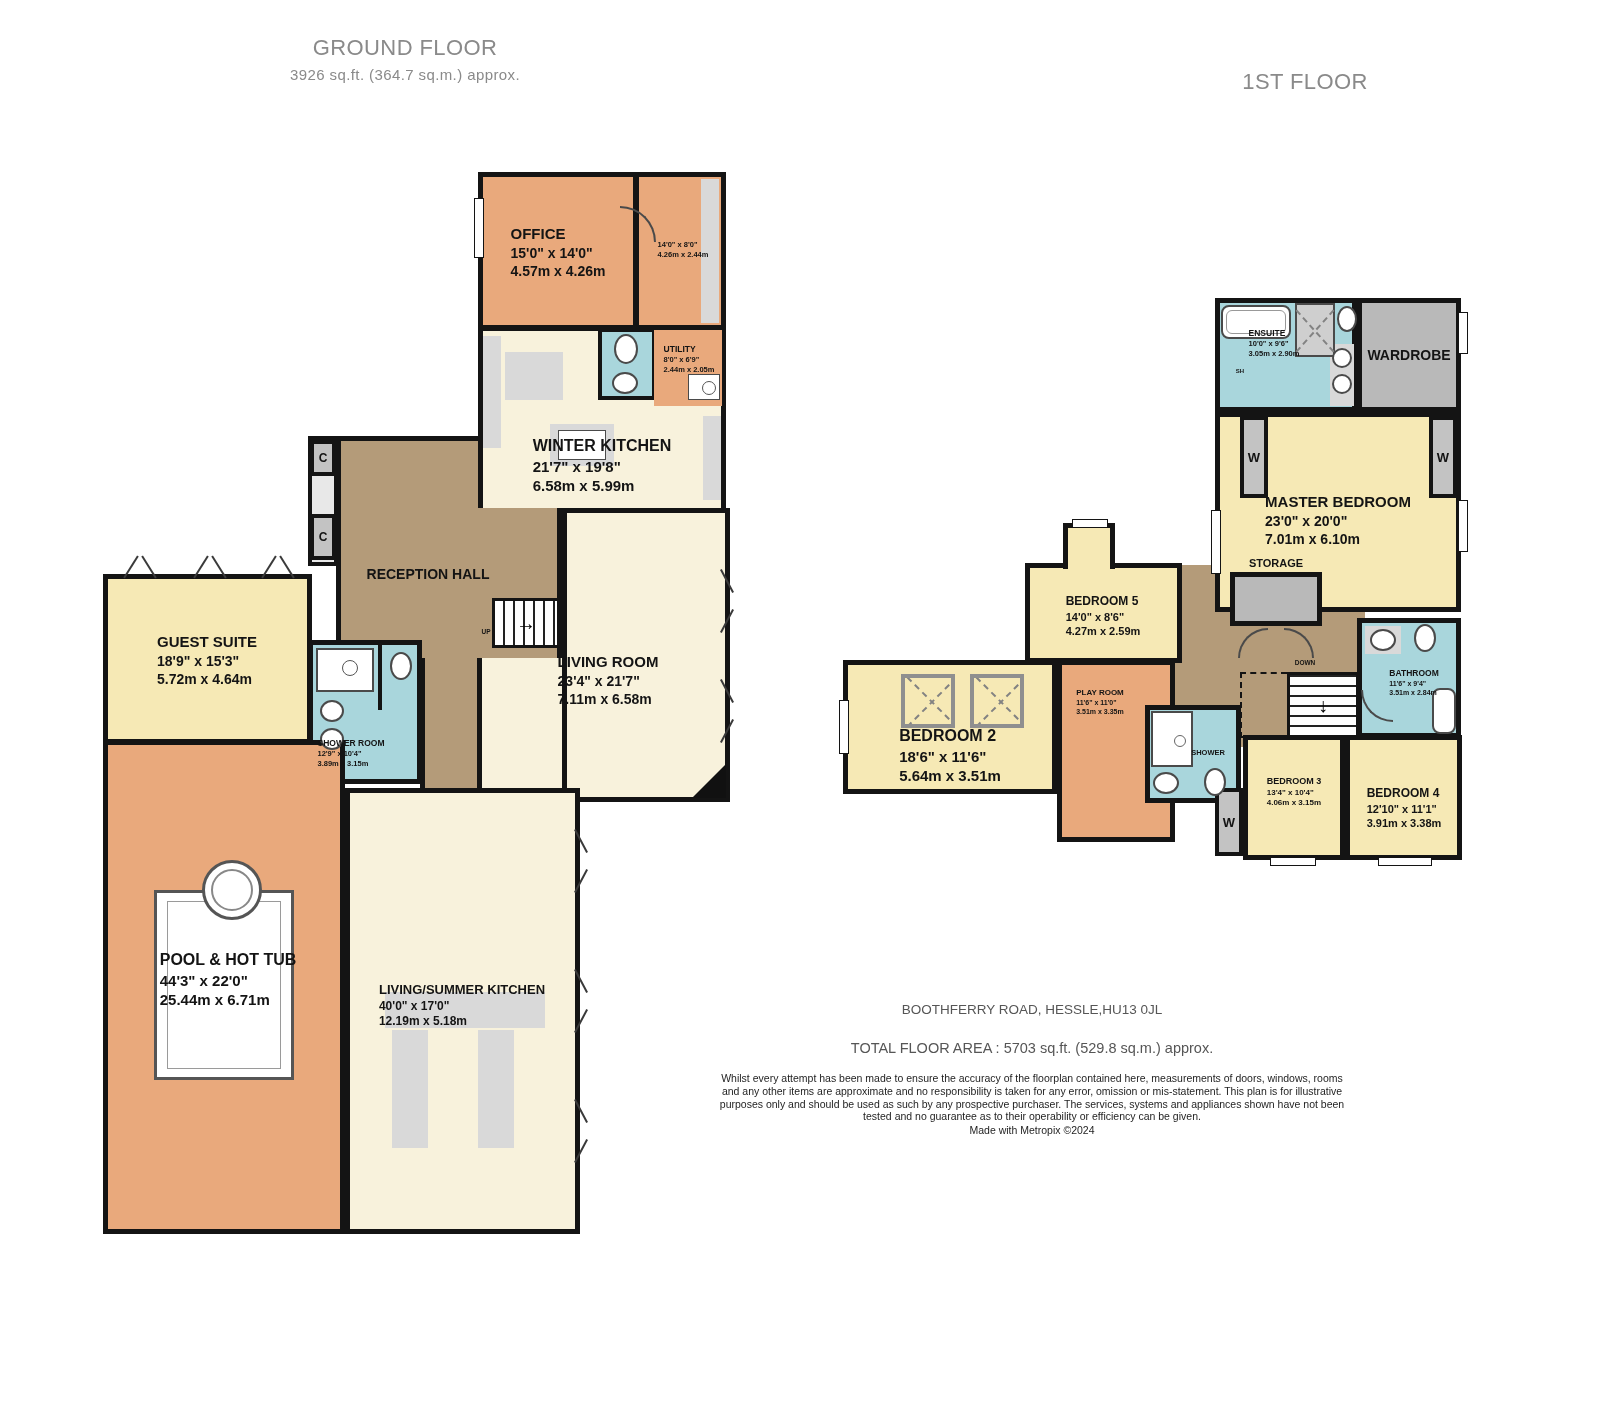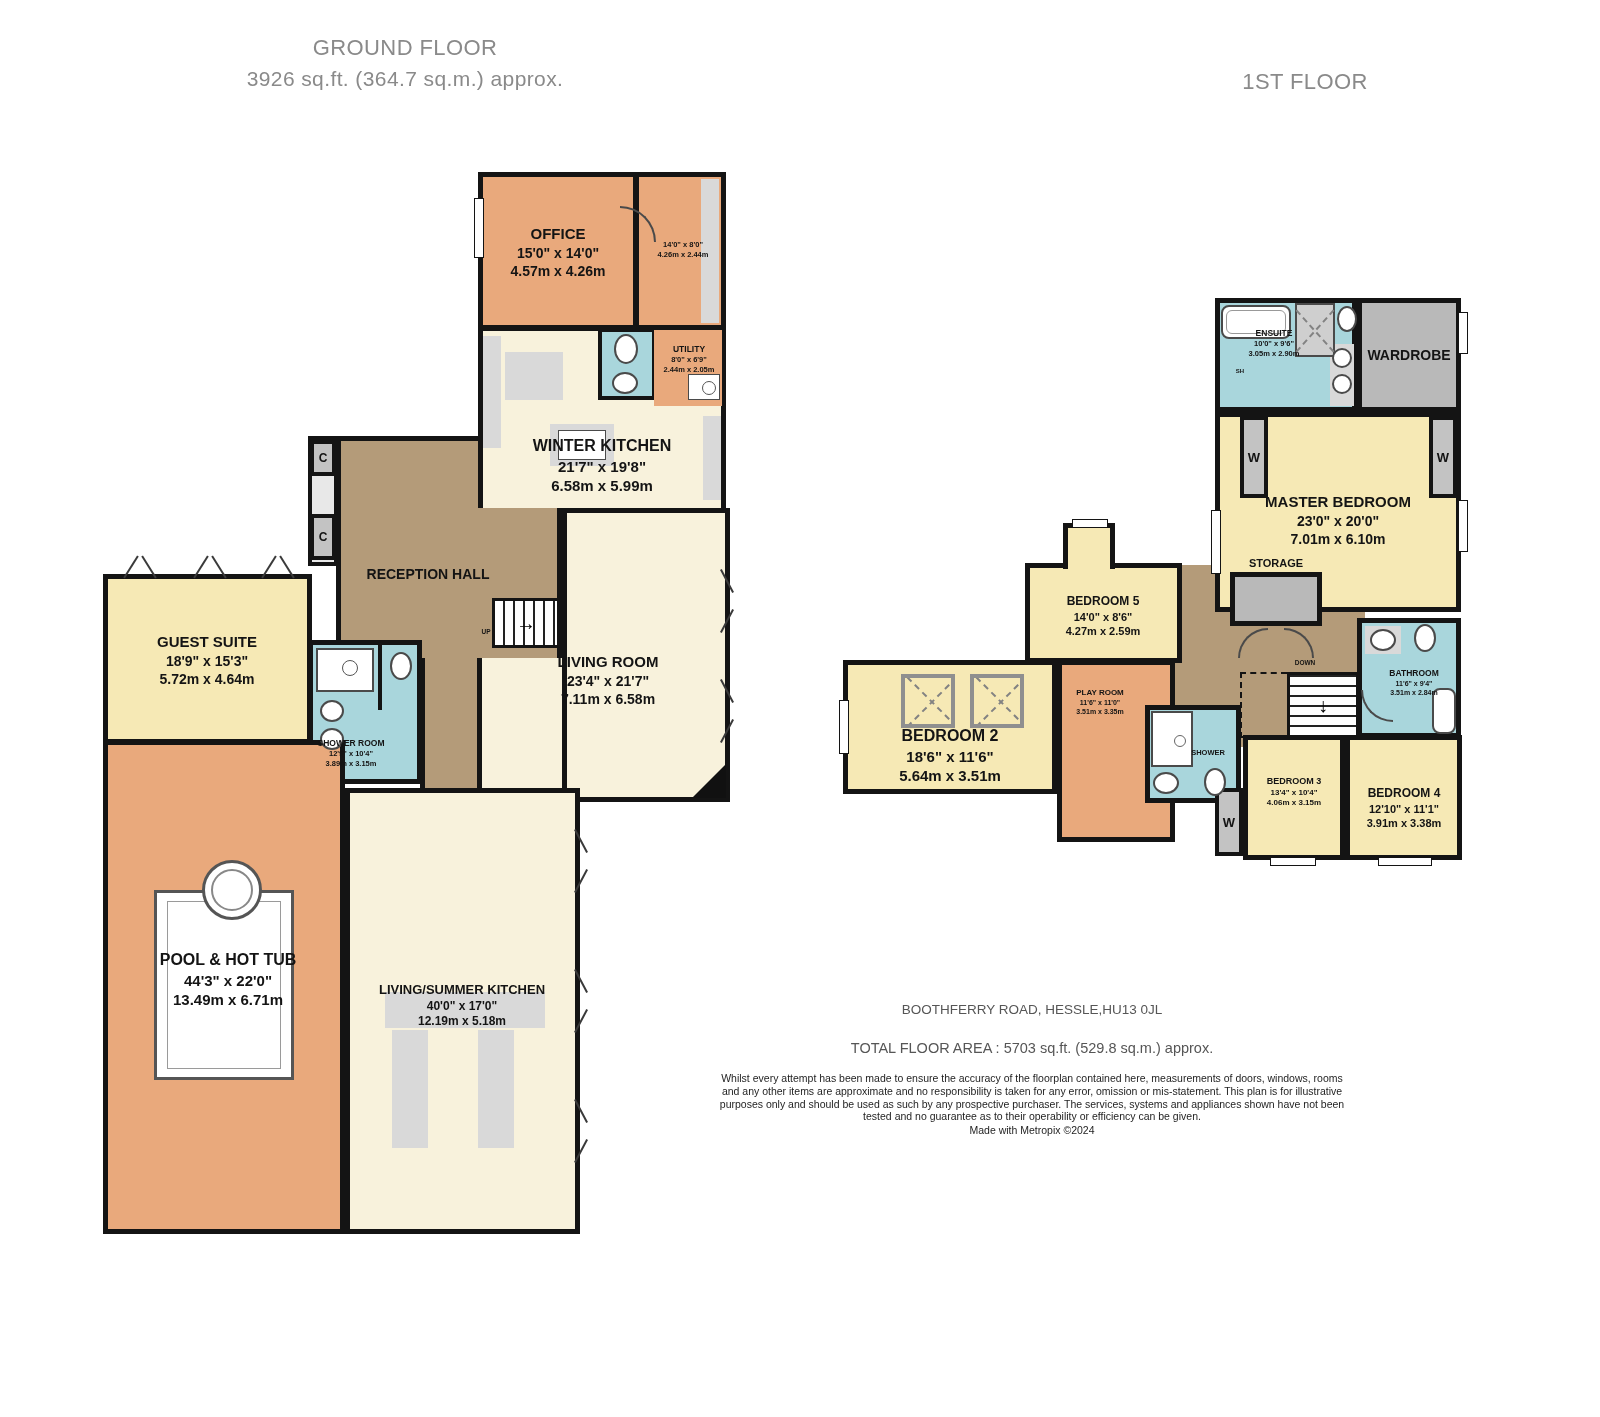--- a/index.html
+++ b/index.html
@@ -1,22 +1,22 @@
 <!DOCTYPE html>
 <html><head>
 <meta charset="utf-8">
 <style>
   html,body{margin:0;padding:0;background:#fff}
   body{position:relative;width:1600px;height:1417px;font-family:"Liberation Sans","DejaVu Sans",sans-serif;overflow:hidden}
   .abs{position:absolute}
   .room{position:absolute;box-sizing:border-box;border:5px solid #141414}
   .area{position:absolute;box-sizing:border-box}
-  .lbl{position:absolute;transform:translateX(-50%);text-align:center;color:#141414;font-weight:bold;line-height:1.3;white-space:nowrap;z-index:30}
+  .lbl{position:absolute;transform:translateX(-50%);text-align:left;color:#141414;font-weight:bold;line-height:1.3;white-space:nowrap;z-index:30}
   .title{position:absolute;text-align:center;color:#8a8a8a;line-height:1.45;letter-spacing:.4px}
-  .t1{font-size:22px}.t2{font-size:21px}.s16{font-size:16px}.s15{font-size:15px}.s14{font-size:14px}.s13{font-size:13px}
+  .t1{font-size:22px}.t2{font-size:15px}.s16{font-size:16px}.s15{font-size:15px}.s14{font-size:14px}.s13{font-size:13px}
   .s12{font-size:12px}.s11{font-size:11px}.s9{font-size:9px}.s8{font-size:8.5px}.s7{font-size:7.5px}.s6{font-size:6.5px}
   .counter{position:absolute;background:#d9d9d9;z-index:6}
   .fix{position:absolute;box-sizing:border-box;background:#fff;border:2px solid #4a4a4a;z-index:20}
   .oval{border-radius:50%}
   .rrect{border-radius:8px}
   .win{position:absolute;background:#fff;border:1px solid #141414;z-index:22}
   .zz{position:absolute;width:26px;border-top:2px solid #3a3a3a;z-index:24}
   .arc{position:absolute;width:34px;height:34px;border-left:2px solid #4a4a4a;border-top:2px solid #4a4a4a;border-radius:100% 0 0 0;z-index:18}
   .closet{position:absolute;box-sizing:border-box;background:#c3c3c3;border:4px solid #141414;display:flex;align-items:center;justify-content:center;font-weight:bold;color:#141414;z-index:15}
   .stairs{position:absolute;box-sizing:border-box;border:3px solid #141414;z-index:20;display:flex;align-items:center;justify-content:center}
@@ -151,21 +151,21 @@
     <div class="s7">3.89m x 3.15m</div>
   </div>
   <div class="lbl" style="left:608px;top:652px">
     <div class="s15">LIVING ROOM</div>
     <div class="s14">23'4" x 21'7"</div>
     <div class="s14">7.11m x 6.58m</div>
   </div>
   <div class="lbl" style="left:228px;top:950px">
     <div class="s16">POOL &amp; HOT TUB</div>
     <div class="s15">44'3" x 22'0"</div>
-    <div class="s15">13.49m x 6.71m</div>
+    <div class="s15">25.44m x 6.71m</div>
   </div>
   <div class="lbl" style="left:462px;top:982px">
     <div class="s13">LIVING/SUMMER KITCHEN</div>
     <div class="s12">40'0" x 17'0"</div>
     <div class="s12">12.19m x 5.18m</div>
   </div>
 </div>
 
 <div class="abs">
 

